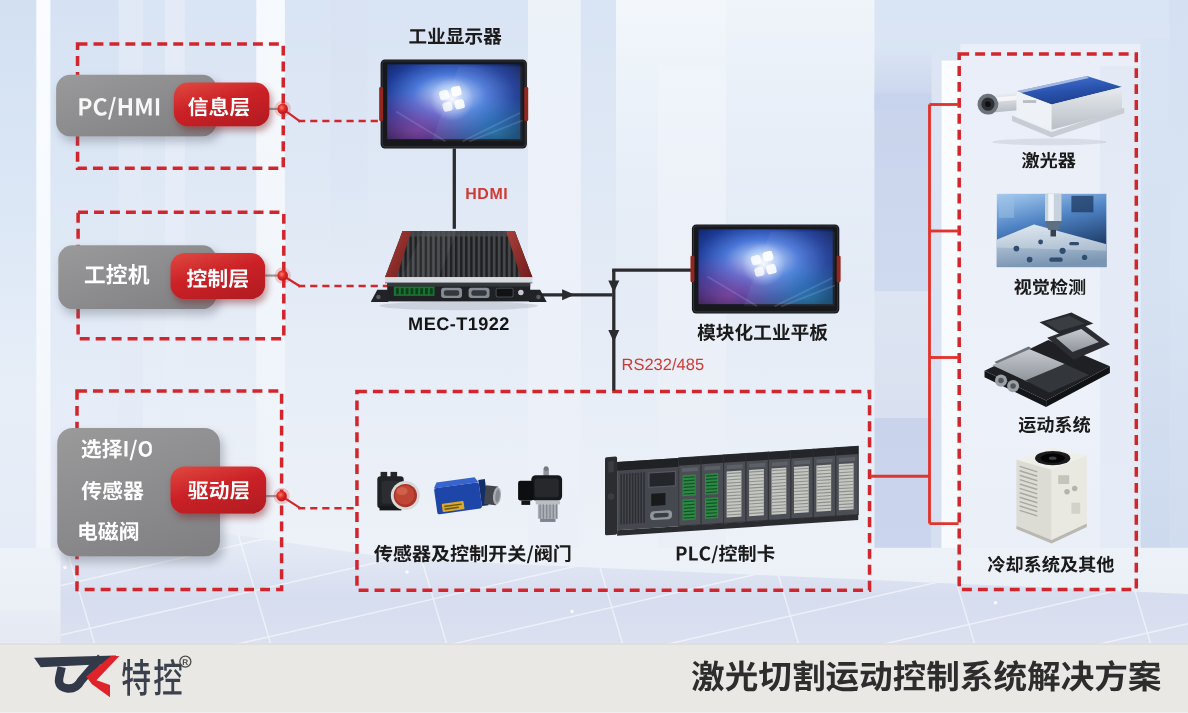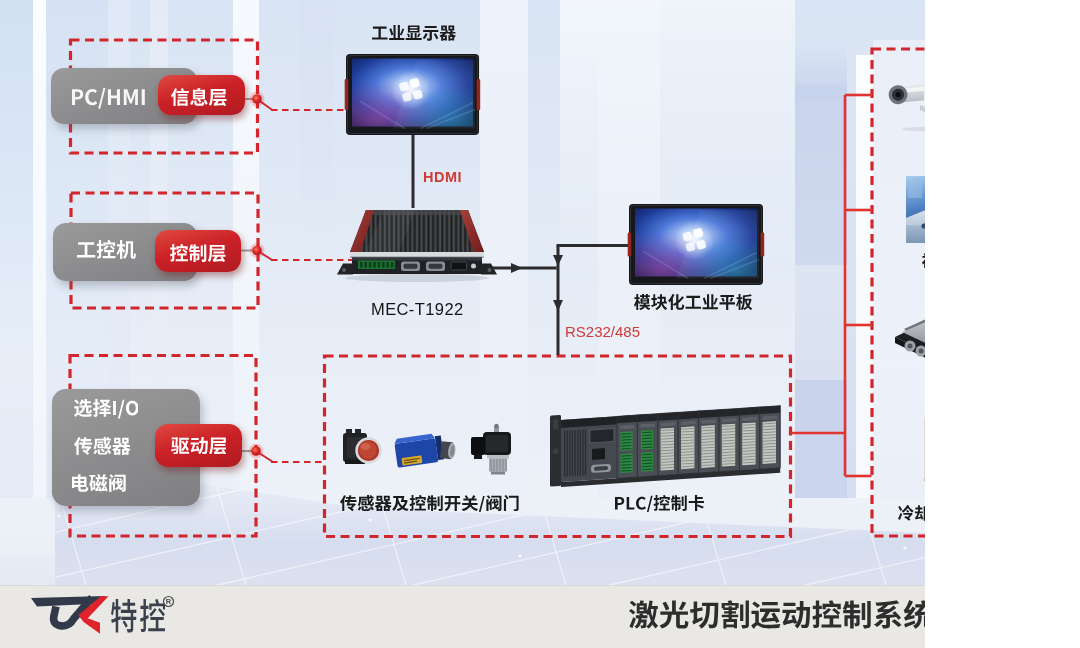--- a/index.html
+++ b/index.html
@@ -1,14 +1,14 @@
 <!DOCTYPE html>
 <html><head><meta charset="utf-8"><style>
 html,body{margin:0;padding:0;background:#fff}
-#stage{position:relative;width:925px;height:648px;overflow:hidden;
+#stage{position:relative;width:1080px;height:648px;overflow:hidden;
  font-family:"Liberation Sans",sans-serif;
  background:linear-gradient(180deg,#d9e4f4 0%,#dfe8f5 25%,#e8eef7 55%,#edf1f8 78%,#e9edf5 100%)}
 #stage *{box-sizing:border-box}
 .abs{position:absolute}
 </style></head><body>
 <div id="stage">
 <div class="abs" style="left:0px;top:0px;width:34px;height:590px;background:linear-gradient(180deg,#d2e0f2,#dde8f6 35%,#e7eef8 60%,#e3eaf5);opacity:1"></div>
 <div class="abs" style="left:33px;top:0px;width:13px;height:562px;background:linear-gradient(180deg,#fafcff,#f4f8fd 60%,#f0f4fa);opacity:1"></div>
 <div class="abs" style="left:46px;top:0px;width:62px;height:585px;background:linear-gradient(180deg,#d6e2f3,#dfe9f6 40%,#e6edf8 65%,#e2e9f4);opacity:1"></div>
 <div class="abs" style="left:108px;top:0px;width:22px;height:585px;background:linear-gradient(180deg,#e1e9f6,#e6ecf7);opacity:0.95"></div>
@@ -631,21 +631,21 @@
       <path d="M7.1 -13.3V-4.5H9.0V-11.6H13.3V-4.5H15.3V-13.3ZM10.2 -10.6V-8.0C10.2 -5.4 9.8 -2.1 5.6 0.0C6.0 0.3 6.6 1.1 6.8 1.5C8.9 0.4 10.1 -1.0 10.9 -2.6V-0.5C10.9 0.9 11.5 1.3 12.8 1.3H14.0C15.6 1.3 15.9 0.5 16.1 -2.1C15.6 -2.2 15.0 -2.5 14.6 -2.8C14.5 -0.7 14.4 -0.2 14.0 -0.2H13.2C12.9 -0.2 12.8 -0.3 12.8 -0.8V-4.5H11.7C12.0 -5.7 12.1 -6.9 12.1 -7.9V-10.6ZM2.1 -13.1C2.6 -12.6 3.1 -11.8 3.4 -11.3H0.9V-9.5H4.4C3.4 -7.6 2.0 -5.8 0.5 -4.8C0.7 -4.4 1.1 -3.3 1.2 -2.8C1.7 -3.1 2.2 -3.5 2.7 -4.0V1.5H4.6V-5.0C5.0 -4.4 5.4 -3.7 5.7 -3.2L6.9 -4.8C6.6 -5.1 5.6 -6.3 5.0 -7.0C5.7 -8.1 6.3 -9.4 6.7 -10.6L5.7 -11.3L5.3 -11.3H4.1L5.2 -11.9C4.9 -12.5 4.3 -13.4 3.7 -14.0Z M23.0 -13.4C23.5 -12.7 23.9 -11.8 24.2 -11.2H21.3L22.1 -11.6C21.8 -12.2 21.1 -13.1 20.5 -13.7L18.8 -13.0C19.3 -12.5 19.8 -11.8 20.1 -11.2H17.6V-7.6H19.6V-2.4H21.6V-6.7H27.8V-2.3H29.8V-7.6H31.9V-11.2H29.3C29.8 -11.8 30.3 -12.5 30.8 -13.2L28.7 -13.9C28.3 -13.1 27.7 -12.0 27.2 -11.2H24.8L26.1 -11.6C25.9 -12.3 25.3 -13.3 24.8 -14.0ZM19.6 -8.4V-9.5H29.8V-8.4ZM23.6 -6.0V-4.4C23.6 -3.1 23.2 -1.3 17.4 -0.0C17.9 0.4 18.5 1.1 18.7 1.5C23.0 0.4 24.7 -1.1 25.4 -2.6V-0.9C25.4 0.7 25.8 1.2 27.8 1.2C28.2 1.2 29.7 1.2 30.1 1.2C31.6 1.2 32.1 0.7 32.3 -1.2C31.8 -1.4 31.0 -1.6 30.6 -1.9C30.5 -0.6 30.4 -0.5 29.9 -0.5C29.6 -0.5 28.4 -0.5 28.1 -0.5C27.5 -0.5 27.4 -0.5 27.4 -1.0V-3.0H25.5C25.7 -3.4 25.7 -3.9 25.7 -4.3V-6.0Z M39.5 -5.7C39.9 -4.5 40.2 -2.8 40.4 -1.8L42.0 -2.2C41.8 -3.3 41.4 -4.9 41.0 -6.1ZM42.6 -6.2C42.9 -5.0 43.2 -3.3 43.2 -2.3L44.8 -2.5C44.7 -3.6 44.5 -5.2 44.1 -6.4ZM43.0 -14.2C42.0 -12.3 40.4 -10.6 38.7 -9.4V-11.0H37.4V-14.0H35.6V-11.0H33.6V-9.2H35.4C35.0 -7.4 34.3 -5.2 33.4 -4.0C33.7 -3.4 34.2 -2.5 34.3 -1.9C34.8 -2.7 35.2 -3.7 35.6 -4.9V1.5H37.4V-6.2C37.7 -5.6 38.0 -5.0 38.1 -4.6L39.3 -5.9C39.0 -6.3 37.8 -8.1 37.4 -8.6V-9.2H38.5L37.9 -8.8C38.2 -8.4 38.8 -7.6 39.0 -7.2C39.6 -7.6 40.1 -8.0 40.7 -8.5V-7.3H46.5V-8.6C47.1 -8.2 47.7 -7.8 48.3 -7.5C48.4 -8.0 48.9 -8.9 49.2 -9.4C47.5 -10.2 45.6 -11.6 44.4 -13.0L44.7 -13.6ZM43.4 -11.5C44.2 -10.7 45.1 -9.8 46.1 -9.0H41.2C42.0 -9.8 42.7 -10.6 43.4 -11.5ZM38.7 -0.9V0.8H48.5V-0.9H46.0C46.8 -2.4 47.7 -4.4 48.3 -6.1L46.6 -6.4C46.1 -4.8 45.2 -2.5 44.4 -0.9Z M54.5 -13.2V-2.3H56.0V-11.7H58.9V-2.4H60.4V-13.2ZM63.5 -13.7V-0.5C63.5 -0.3 63.4 -0.2 63.1 -0.2C62.9 -0.2 62.1 -0.2 61.3 -0.2C61.5 0.3 61.7 1.0 61.8 1.4C63.0 1.4 63.8 1.4 64.3 1.1C64.8 0.8 65.0 0.4 65.0 -0.5V-13.7ZM61.2 -12.5V-2.3H62.7V-12.5ZM50.6 -12.4C51.5 -11.9 52.7 -11.2 53.3 -10.7L54.5 -12.3C53.9 -12.8 52.6 -13.4 51.8 -13.9ZM50.0 -8.0C50.9 -7.5 52.1 -6.8 52.7 -6.3L53.9 -7.9C53.2 -8.4 51.9 -9.0 51.1 -9.5ZM50.2 0.3 52.0 1.3C52.7 -0.3 53.4 -2.2 54.0 -4.0L52.4 -5.0C51.7 -3.1 50.9 -1.0 50.2 0.3ZM56.7 -10.8V-4.5C56.7 -2.7 56.4 -0.9 53.8 0.3C54.1 0.5 54.5 1.2 54.7 1.5C56.2 0.8 57.0 -0.1 57.5 -1.2C58.3 -0.4 59.1 0.7 59.5 1.4L60.8 0.6C60.3 -0.1 59.4 -1.2 58.7 -2.0L57.6 -1.4C58.0 -2.4 58.1 -3.5 58.1 -4.5V-10.8Z" fill="#1b1b1b"></path>
     </svg>
 <svg style="position:absolute;left:926.0px;top:378.0px" width="65.2" height="15.8" viewBox="0.4 -14.2 65.2 15.8" preserveAspectRatio="none">
       <path d="M6.3 -13.2V-11.3H14.8V-13.2ZM0.9 -12.2C1.8 -11.5 3.2 -10.4 3.8 -9.8L5.1 -11.3C4.5 -11.8 3.1 -12.8 2.2 -13.4ZM6.3 -1.9C6.9 -2.1 7.8 -2.2 13.3 -2.8C13.6 -2.3 13.8 -1.9 13.9 -1.6L15.7 -2.5C15.1 -3.7 13.8 -5.8 12.9 -7.3L11.2 -6.6L12.4 -4.5L8.4 -4.1C9.2 -5.2 9.9 -6.5 10.5 -7.7H15.8V-9.5H5.2V-7.7H8.1C7.5 -6.3 6.8 -5.1 6.5 -4.7C6.2 -4.2 5.9 -3.9 5.6 -3.8C5.8 -3.3 6.2 -2.3 6.3 -1.9ZM4.5 -8.4H0.6V-6.6H2.6V-1.9C1.9 -1.6 1.1 -1.0 0.4 -0.3L1.8 1.7C2.5 0.7 3.3 -0.4 3.8 -0.4C4.1 -0.4 4.7 0.1 5.3 0.5C6.5 1.2 7.8 1.4 9.9 1.4C11.7 1.4 14.4 1.3 15.6 1.2C15.6 0.6 16.0 -0.4 16.2 -1.0C14.5 -0.7 11.7 -0.6 10.0 -0.6C8.2 -0.6 6.7 -0.7 5.6 -1.3C5.1 -1.6 4.8 -1.8 4.5 -2.0Z M17.8 -12.7V-11.0H24.3V-12.7ZM18.0 -0.3 18.0 -0.4V-0.3C18.5 -0.6 19.2 -0.9 23.3 -1.9L23.5 -1.2L25.1 -1.7C24.7 -1.1 24.3 -0.5 23.8 -0.0C24.3 0.3 25.0 1.0 25.3 1.5C27.6 -0.9 28.3 -4.4 28.5 -8.5H30.2C30.1 -3.3 29.9 -1.3 29.6 -0.9C29.4 -0.7 29.2 -0.6 29.0 -0.6C28.6 -0.6 27.9 -0.6 27.1 -0.7C27.4 -0.1 27.7 0.7 27.7 1.3C28.6 1.3 29.4 1.3 29.9 1.2C30.5 1.1 30.9 0.9 31.3 0.3C31.9 -0.4 32.0 -2.8 32.2 -9.5C32.2 -9.8 32.2 -10.4 32.2 -10.4H28.6L28.6 -13.7H26.7L26.7 -10.4H24.8V-8.5H26.6C26.5 -5.9 26.1 -3.6 25.2 -1.8C24.9 -3.0 24.2 -4.7 23.6 -6.1L22.0 -5.6C22.3 -5.0 22.6 -4.3 22.8 -3.6L20.0 -2.9C20.5 -4.2 21.0 -5.7 21.4 -7.1H24.6V-8.9H17.3V-7.1H19.3C19.0 -5.4 18.4 -3.7 18.2 -3.2C17.9 -2.6 17.7 -2.2 17.4 -2.1C17.6 -1.6 17.9 -0.7 18.0 -0.3Z M37.0 -3.6C36.2 -2.5 34.9 -1.4 33.6 -0.7C34.1 -0.4 35.0 0.2 35.4 0.6C36.6 -0.2 38.0 -1.6 39.0 -2.9ZM43.2 -2.6C44.5 -1.7 46.1 -0.3 46.8 0.6L48.6 -0.6C47.8 -1.5 46.1 -2.8 44.8 -3.6ZM43.6 -7.3C43.9 -7.0 44.2 -6.6 44.5 -6.3L39.6 -6.0C41.7 -7.0 43.8 -8.3 45.8 -9.9L44.4 -11.2C43.6 -10.5 42.8 -9.9 42.0 -9.4L38.7 -9.2C39.7 -9.9 40.7 -10.7 41.5 -11.5C43.6 -11.7 45.7 -12.0 47.4 -12.4L46.0 -14.1C43.2 -13.4 38.6 -13.0 34.5 -12.8C34.7 -12.4 34.9 -11.6 35.0 -11.1C36.2 -11.1 37.5 -11.2 38.7 -11.3C37.9 -10.5 37.0 -9.9 36.7 -9.7C36.2 -9.3 35.8 -9.1 35.4 -9.0C35.6 -8.5 35.9 -7.7 36.0 -7.3C36.3 -7.5 36.9 -7.6 39.5 -7.7C38.4 -7.1 37.5 -6.6 37.0 -6.4C36.0 -5.9 35.3 -5.6 34.7 -5.5C34.9 -5.0 35.2 -4.1 35.2 -3.7C35.8 -4.0 36.5 -4.1 40.3 -4.4V-0.7C40.3 -0.5 40.2 -0.5 40.0 -0.5C39.7 -0.5 38.7 -0.5 37.8 -0.5C38.1 0.0 38.4 0.8 38.5 1.4C39.8 1.4 40.7 1.4 41.4 1.1C42.1 0.8 42.3 0.3 42.3 -0.7V-4.5L45.8 -4.8C46.2 -4.3 46.5 -3.8 46.8 -3.3L48.3 -4.3C47.7 -5.3 46.3 -6.9 45.1 -8.1Z M60.7 -5.7V-1.0C60.7 0.6 61.1 1.2 62.6 1.2C62.8 1.2 63.4 1.2 63.7 1.2C65.0 1.2 65.4 0.5 65.6 -2.1C65.1 -2.3 64.3 -2.6 63.9 -2.9C63.8 -0.8 63.8 -0.5 63.5 -0.5C63.4 -0.5 63.0 -0.5 62.9 -0.5C62.7 -0.5 62.7 -0.5 62.7 -1.0V-5.7ZM57.6 -5.7C57.5 -2.9 57.3 -1.1 54.8 -0.1C55.2 0.3 55.8 1.1 56.0 1.6C59.0 0.2 59.4 -2.2 59.6 -5.7ZM50.1 -1.1 50.5 0.8C52.1 0.2 54.2 -0.6 56.0 -1.4L55.7 -3.0C53.6 -2.3 51.5 -1.5 50.1 -1.1ZM59.1 -13.6C59.3 -13.1 59.6 -12.4 59.7 -11.9H56.1V-10.1H58.6C58.0 -9.2 57.2 -8.2 56.9 -7.9C56.5 -7.5 56.0 -7.4 55.6 -7.3C55.8 -6.9 56.1 -5.9 56.2 -5.4C56.8 -5.7 57.6 -5.8 63.2 -6.4C63.5 -5.9 63.7 -5.5 63.8 -5.2L65.5 -6.1C65.0 -7.1 64.0 -8.6 63.1 -9.8L61.6 -9.0C61.8 -8.7 62.1 -8.3 62.3 -7.9L59.1 -7.6C59.7 -8.4 60.4 -9.3 61.0 -10.1H65.3V-11.9H60.7L61.8 -12.2C61.6 -12.7 61.2 -13.5 61.0 -14.1ZM50.5 -6.8C50.8 -6.9 51.1 -7.0 52.4 -7.2C51.9 -6.5 51.5 -5.9 51.3 -5.7C50.8 -5.1 50.4 -4.7 50.0 -4.6C50.2 -4.1 50.5 -3.2 50.6 -2.8C51.0 -3.1 51.7 -3.3 55.7 -4.2C55.6 -4.6 55.6 -5.4 55.7 -5.9L53.4 -5.5C54.4 -6.7 55.4 -8.2 56.2 -9.7L54.5 -10.7C54.2 -10.1 53.9 -9.6 53.6 -9.0L52.4 -8.9C53.3 -10.2 54.2 -11.8 54.8 -13.2L52.8 -14.2C52.2 -12.3 51.1 -10.3 50.8 -9.8C50.4 -9.2 50.2 -8.9 49.8 -8.8C50.0 -8.2 50.4 -7.2 50.5 -6.8Z" fill="#1b1b1b"></path>
     </svg>
 <svg style="position:absolute;left:898.0px;top:505.0px" width="114.7" height="15.7" viewBox="0.4 -14.2 114.7 15.7" preserveAspectRatio="none">
       <path d="M0.6 -12.5C1.3 -11.2 2.2 -9.5 2.6 -8.4L4.5 -9.3C4.1 -10.4 3.1 -12.0 2.3 -13.2ZM0.4 -0.2 2.4 0.6C3.1 -1.1 3.9 -3.2 4.6 -5.2L2.8 -6.1C2.1 -3.9 1.1 -1.6 0.4 -0.2ZM8.5 -8.4C9.0 -7.8 9.7 -6.9 10.1 -6.4L11.7 -7.4C11.3 -7.9 10.6 -8.7 10.0 -9.3ZM9.6 -14.1C8.5 -11.8 6.4 -9.5 3.9 -8.1C4.4 -7.8 5.1 -7.0 5.3 -6.5C7.3 -7.7 8.9 -9.3 10.2 -11.2C11.5 -9.4 13.1 -7.7 14.6 -6.6C14.9 -7.1 15.6 -7.9 16.1 -8.3C14.4 -9.3 12.4 -11.1 11.2 -12.8L11.6 -13.4ZM5.8 -6.3V-4.5H12.0C11.3 -3.6 10.5 -2.8 9.7 -2.1L8.0 -3.2L6.7 -2.0C8.2 -0.9 10.4 0.6 11.5 1.5L12.9 0.1C12.5 -0.2 12.0 -0.6 11.3 -1.0C12.6 -2.3 14.2 -3.9 15.1 -5.5L13.7 -6.4L13.3 -6.3Z M26.1 -13.0V1.5H28.0V-11.2H30.1V-3.3C30.1 -3.1 30.0 -3.0 29.8 -3.0C29.6 -3.0 29.0 -3.0 28.4 -3.0C28.7 -2.5 28.9 -1.6 29.0 -1.0C30.0 -1.0 30.7 -1.1 31.3 -1.4C31.8 -1.7 31.9 -2.3 31.9 -3.2V-13.0ZM18.0 0.4C18.5 0.1 19.3 -0.1 23.7 -0.9C23.8 -0.4 24.0 0.1 24.0 0.5L25.7 -0.4C25.4 -1.6 24.6 -3.6 23.8 -5.1L22.3 -4.4C22.6 -3.8 22.8 -3.2 23.1 -2.5L20.1 -2.0C20.8 -3.2 21.5 -4.6 22.0 -5.9H25.2V-7.8H22.3V-9.8H24.8V-11.7H22.3V-14.0H20.4V-11.7H17.8V-9.8H20.4V-7.8H17.3V-5.9H19.9C19.4 -4.3 18.6 -2.8 18.3 -2.4C18.0 -1.8 17.8 -1.5 17.4 -1.4C17.6 -0.9 17.9 -0.0 18.0 0.4Z M37.0 -3.6C36.2 -2.5 34.9 -1.4 33.6 -0.7C34.1 -0.4 35.0 0.2 35.4 0.6C36.6 -0.2 38.0 -1.6 39.0 -2.9ZM43.2 -2.6C44.5 -1.7 46.1 -0.3 46.8 0.6L48.6 -0.6C47.8 -1.5 46.1 -2.8 44.8 -3.6ZM43.6 -7.3C43.9 -7.0 44.2 -6.6 44.5 -6.3L39.6 -6.0C41.7 -7.0 43.8 -8.3 45.8 -9.9L44.4 -11.2C43.6 -10.5 42.8 -9.9 42.0 -9.4L38.7 -9.2C39.7 -9.9 40.7 -10.7 41.5 -11.5C43.6 -11.7 45.7 -12.0 47.4 -12.4L46.0 -14.1C43.2 -13.4 38.6 -13.0 34.5 -12.8C34.7 -12.4 34.9 -11.6 35.0 -11.1C36.2 -11.1 37.5 -11.2 38.7 -11.3C37.9 -10.5 37.0 -9.9 36.7 -9.7C36.2 -9.3 35.8 -9.1 35.4 -9.0C35.6 -8.5 35.9 -7.7 36.0 -7.3C36.3 -7.5 36.9 -7.6 39.5 -7.7C38.4 -7.1 37.5 -6.6 37.0 -6.4C36.0 -5.9 35.3 -5.6 34.7 -5.5C34.9 -5.0 35.2 -4.1 35.2 -3.7C35.8 -4.0 36.5 -4.1 40.3 -4.4V-0.7C40.3 -0.5 40.2 -0.5 40.0 -0.5C39.7 -0.5 38.7 -0.5 37.8 -0.5C38.1 0.0 38.4 0.8 38.5 1.4C39.8 1.4 40.7 1.4 41.4 1.1C42.1 0.8 42.3 0.3 42.3 -0.7V-4.5L45.8 -4.8C46.2 -4.3 46.5 -3.8 46.8 -3.3L48.3 -4.3C47.7 -5.3 46.3 -6.9 45.1 -8.1Z M60.7 -5.7V-1.0C60.7 0.6 61.1 1.2 62.6 1.2C62.8 1.2 63.4 1.2 63.7 1.2C65.0 1.2 65.4 0.5 65.6 -2.1C65.1 -2.3 64.3 -2.6 63.9 -2.9C63.8 -0.8 63.8 -0.5 63.5 -0.5C63.4 -0.5 63.0 -0.5 62.9 -0.5C62.7 -0.5 62.7 -0.5 62.7 -1.0V-5.7ZM57.6 -5.7C57.5 -2.9 57.3 -1.1 54.8 -0.1C55.2 0.3 55.8 1.1 56.0 1.6C59.0 0.2 59.4 -2.2 59.6 -5.7ZM50.1 -1.1 50.5 0.8C52.1 0.2 54.2 -0.6 56.0 -1.4L55.7 -3.0C53.6 -2.3 51.5 -1.5 50.1 -1.1ZM59.1 -13.6C59.3 -13.1 59.6 -12.4 59.7 -11.9H56.1V-10.1H58.6C58.0 -9.2 57.2 -8.2 56.9 -7.9C56.5 -7.5 56.0 -7.4 55.6 -7.3C55.8 -6.9 56.1 -5.9 56.2 -5.4C56.8 -5.7 57.6 -5.8 63.2 -6.4C63.5 -5.9 63.7 -5.5 63.8 -5.2L65.5 -6.1C65.0 -7.1 64.0 -8.6 63.1 -9.8L61.6 -9.0C61.8 -8.7 62.1 -8.3 62.3 -7.9L59.1 -7.6C59.7 -8.4 60.4 -9.3 61.0 -10.1H65.3V-11.9H60.7L61.8 -12.2C61.6 -12.7 61.2 -13.5 61.0 -14.1ZM50.5 -6.8C50.8 -6.9 51.1 -7.0 52.4 -7.2C51.9 -6.5 51.5 -5.9 51.3 -5.7C50.8 -5.1 50.4 -4.7 50.0 -4.6C50.2 -4.1 50.5 -3.2 50.6 -2.8C51.0 -3.1 51.7 -3.3 55.7 -4.2C55.6 -4.6 55.6 -5.4 55.7 -5.9L53.4 -5.5C54.4 -6.7 55.4 -8.2 56.2 -9.7L54.5 -10.7C54.2 -10.1 53.9 -9.6 53.6 -9.0L52.4 -8.9C53.3 -10.2 54.2 -11.8 54.8 -13.2L52.8 -14.2C52.2 -12.3 51.1 -10.3 50.8 -9.8C50.4 -9.2 50.2 -8.9 49.8 -8.8C50.0 -8.2 50.4 -7.2 50.5 -6.8Z M67.4 -13.2V-11.2H70.0V-10.1C70.0 -7.4 69.7 -3.2 66.4 -0.4C66.8 0.0 67.6 0.8 67.9 1.4C70.3 -0.8 71.3 -3.5 71.8 -6.1C72.5 -4.5 73.4 -3.2 74.5 -2.0C73.4 -1.2 72.1 -0.7 70.7 -0.3C71.1 0.1 71.6 1.0 71.8 1.5C73.4 1.0 74.9 0.2 76.2 -0.7C77.4 0.2 79.0 0.9 80.8 1.3C81.1 0.8 81.7 -0.1 82.1 -0.5C80.5 -0.9 79.0 -1.5 77.8 -2.2C79.4 -3.8 80.5 -6.0 81.1 -8.8L79.8 -9.4L79.4 -9.3H77.1C77.4 -10.5 77.7 -11.9 77.9 -13.2ZM76.1 -3.4C74.2 -5.1 72.9 -7.5 72.1 -10.4V-11.2H75.5C75.2 -9.8 74.8 -8.4 74.5 -7.4H78.6C78.0 -5.8 77.2 -4.5 76.1 -3.4Z M91.6 -0.8C93.4 -0.1 95.3 0.8 96.4 1.4L98.3 0.2C97.0 -0.5 94.9 -1.4 93.0 -2.0ZM93.3 -14.0V-12.4H88.1V-14.0H86.1V-12.4H83.8V-10.6H86.1V-3.9H83.3V-2.1H88.2C87.0 -1.4 84.8 -0.5 83.1 -0.0C83.5 0.4 84.1 1.0 84.4 1.5C86.1 0.9 88.4 0.0 89.9 -0.9L88.3 -2.1H98.2V-3.9H95.3V-10.6H97.7V-12.4H95.3V-14.0ZM88.1 -3.9V-5.1H93.3V-3.9ZM88.1 -10.6H93.3V-9.5H88.1ZM88.1 -7.9H93.3V-6.8H88.1Z M105.5 -12.2V-8.3L103.4 -7.5L104.2 -5.7L105.5 -6.2V-1.7C105.5 0.6 106.1 1.2 108.5 1.2C109.0 1.2 111.6 1.2 112.2 1.2C114.2 1.2 114.8 0.4 115.1 -2.1C114.5 -2.2 113.8 -2.5 113.3 -2.8C113.2 -0.9 113.0 -0.5 112.0 -0.5C111.4 -0.5 109.2 -0.5 108.7 -0.5C107.6 -0.5 107.4 -0.7 107.4 -1.7V-7.0L109.0 -7.6V-2.4H110.9V-8.3L112.6 -9.0C112.6 -6.9 112.5 -5.8 112.5 -5.5C112.4 -5.2 112.3 -5.1 112.1 -5.1C111.9 -5.1 111.4 -5.1 111.0 -5.1C111.3 -4.7 111.4 -3.9 111.5 -3.3C112.1 -3.3 112.9 -3.3 113.4 -3.5C113.9 -3.8 114.2 -4.2 114.3 -5.0C114.4 -5.8 114.4 -7.8 114.4 -10.6L114.5 -11.0L113.1 -11.5L112.8 -11.2L112.5 -11.0L110.9 -10.4V-13.9H109.0V-9.7L107.4 -9.0V-12.2ZM103.0 -14.0C102.2 -11.6 100.7 -9.2 99.2 -7.8C99.5 -7.3 100.1 -6.2 100.3 -5.7C100.6 -6.1 101.0 -6.5 101.3 -7.0V1.5H103.3V-10.0C103.9 -11.1 104.4 -12.3 104.8 -13.4Z" fill="#1b1b1b"></path>
     </svg>
 <div class="abs" style="left:423px;top:169px;font-size:14.5px;font-weight:bold;color:#cf3a35;letter-spacing:.5px">HDMI</div>
 <div class="abs" style="left:565px;top:322.5px;font-size:15px;font-weight:normal;color:#cf3a35">RS232/485</div>
-<div class="abs" style="left:371px;top:300px;font-size:16.5px;font-weight:normal;color:#141414;letter-spacing:.4px">MEC-T1922</div>
+<div class="abs" style="left:371px;top:286px;font-size:16.5px;font-weight:bold;color:#141414;letter-spacing:.4px">MEC-T1922</div>
 <div class="abs" style="left:0;top:585px;width:1080px;height:63px;background:#e9e8e5;border-top:1px solid #d9d9d5"></div>
 <svg class="abs" style="left:28px;top:592px" width="160" height="50">
 <polygon points="3,6 77.5,4 73.5,11.5 9,14.5" fill="#323948"></polygon>
 <path d="M28,14.5 L25.8,24.5 Q24.4,33 33.6,33.9 Q41.5,34.5 45.6,26.8 L64,5.5" fill="none" stroke="#323948" stroke-width="7.6" stroke-linejoin="round"></path>
 <polygon points="72.8,4.3 80.5,4.3 56,30.2 50.5,23" fill="#e0232b"></polygon>
 <polygon points="50.5,23 56,30.2 72,41.8 72,30.8" fill="#e0232b"></polygon>
 </svg>
 <svg style="position:absolute;left:110.5px;top:599.0px" width="54.8" height="33.5" viewBox="1.2 -30.5 72.2 33.5" preserveAspectRatio="none">
       <path d="M16.5 -7.5C18.1 -5.7 19.9 -3.3 20.7 -1.7L23.3 -3.4C22.5 -5.0 20.6 -7.3 18.9 -9.0ZM22.9 -30.4V-26.8H16.3V-23.7H22.9V-19.8H14.2V-16.6H27.2V-12.7H14.8V-9.6H27.2V-1.0C27.2 -0.5 27.1 -0.4 26.5 -0.4C25.9 -0.3 23.9 -0.3 22.0 -0.4C22.5 0.6 22.9 2.0 23.0 3.0C25.7 3.0 27.6 3.0 28.9 2.4C30.1 1.9 30.5 0.9 30.5 -0.9V-9.6H34.4V-12.7H30.5V-16.6H34.6V-19.8H26.2V-23.7H33.0V-26.8H26.2V-30.4ZM3.2 -27.6C2.8 -23.1 2.2 -18.5 1.2 -15.5C1.8 -15.2 3.2 -14.5 3.7 -14.1C4.2 -15.7 4.7 -17.7 5.0 -19.9H7.4V-11.6C5.2 -10.9 3.2 -10.4 1.5 -10.0L2.3 -6.6L7.4 -8.1V3.0H10.7V-9.2L14.1 -10.3L13.9 -13.5L10.7 -12.5V-19.9H13.8V-23.1H10.7V-30.4H7.4V-23.1H5.5C5.7 -24.4 5.8 -25.8 5.9 -27.1Z M63.2 -19.5C65.5 -17.5 68.6 -14.7 70.0 -13.1L72.2 -15.3C70.6 -16.9 67.4 -19.5 65.2 -21.4ZM58.3 -21.3C56.7 -19.1 54.1 -16.8 51.6 -15.4C52.3 -14.7 53.3 -13.4 53.7 -12.7C56.3 -14.5 59.3 -17.5 61.3 -20.2ZM44.0 -30.4V-23.7H40.0V-20.5H44.0V-12.3C42.4 -11.8 40.8 -11.3 39.5 -10.9L40.3 -7.6L44.0 -9.0V-1.2C44.0 -0.6 43.9 -0.5 43.4 -0.5C43.0 -0.5 41.7 -0.5 40.2 -0.5C40.6 0.4 41.1 1.8 41.1 2.6C43.4 2.6 44.9 2.5 45.9 2.0C46.9 1.4 47.2 0.6 47.2 -1.2V-10.1L51.0 -11.5L50.4 -14.5L47.2 -13.4V-20.5H50.6V-23.7H47.2V-30.4ZM50.3 -1.2V1.8H73.3V-1.2H63.6V-9.4H70.7V-12.4H53.2V-9.4H60.2V-1.2ZM59.3 -29.7C59.8 -28.6 60.3 -27.3 60.7 -26.1H51.6V-19.7H54.7V-23.2H69.6V-20.0H72.9V-26.1H64.4C64.0 -27.4 63.2 -29.1 62.5 -30.5Z" fill="#3a414d"></path>
     </svg>

